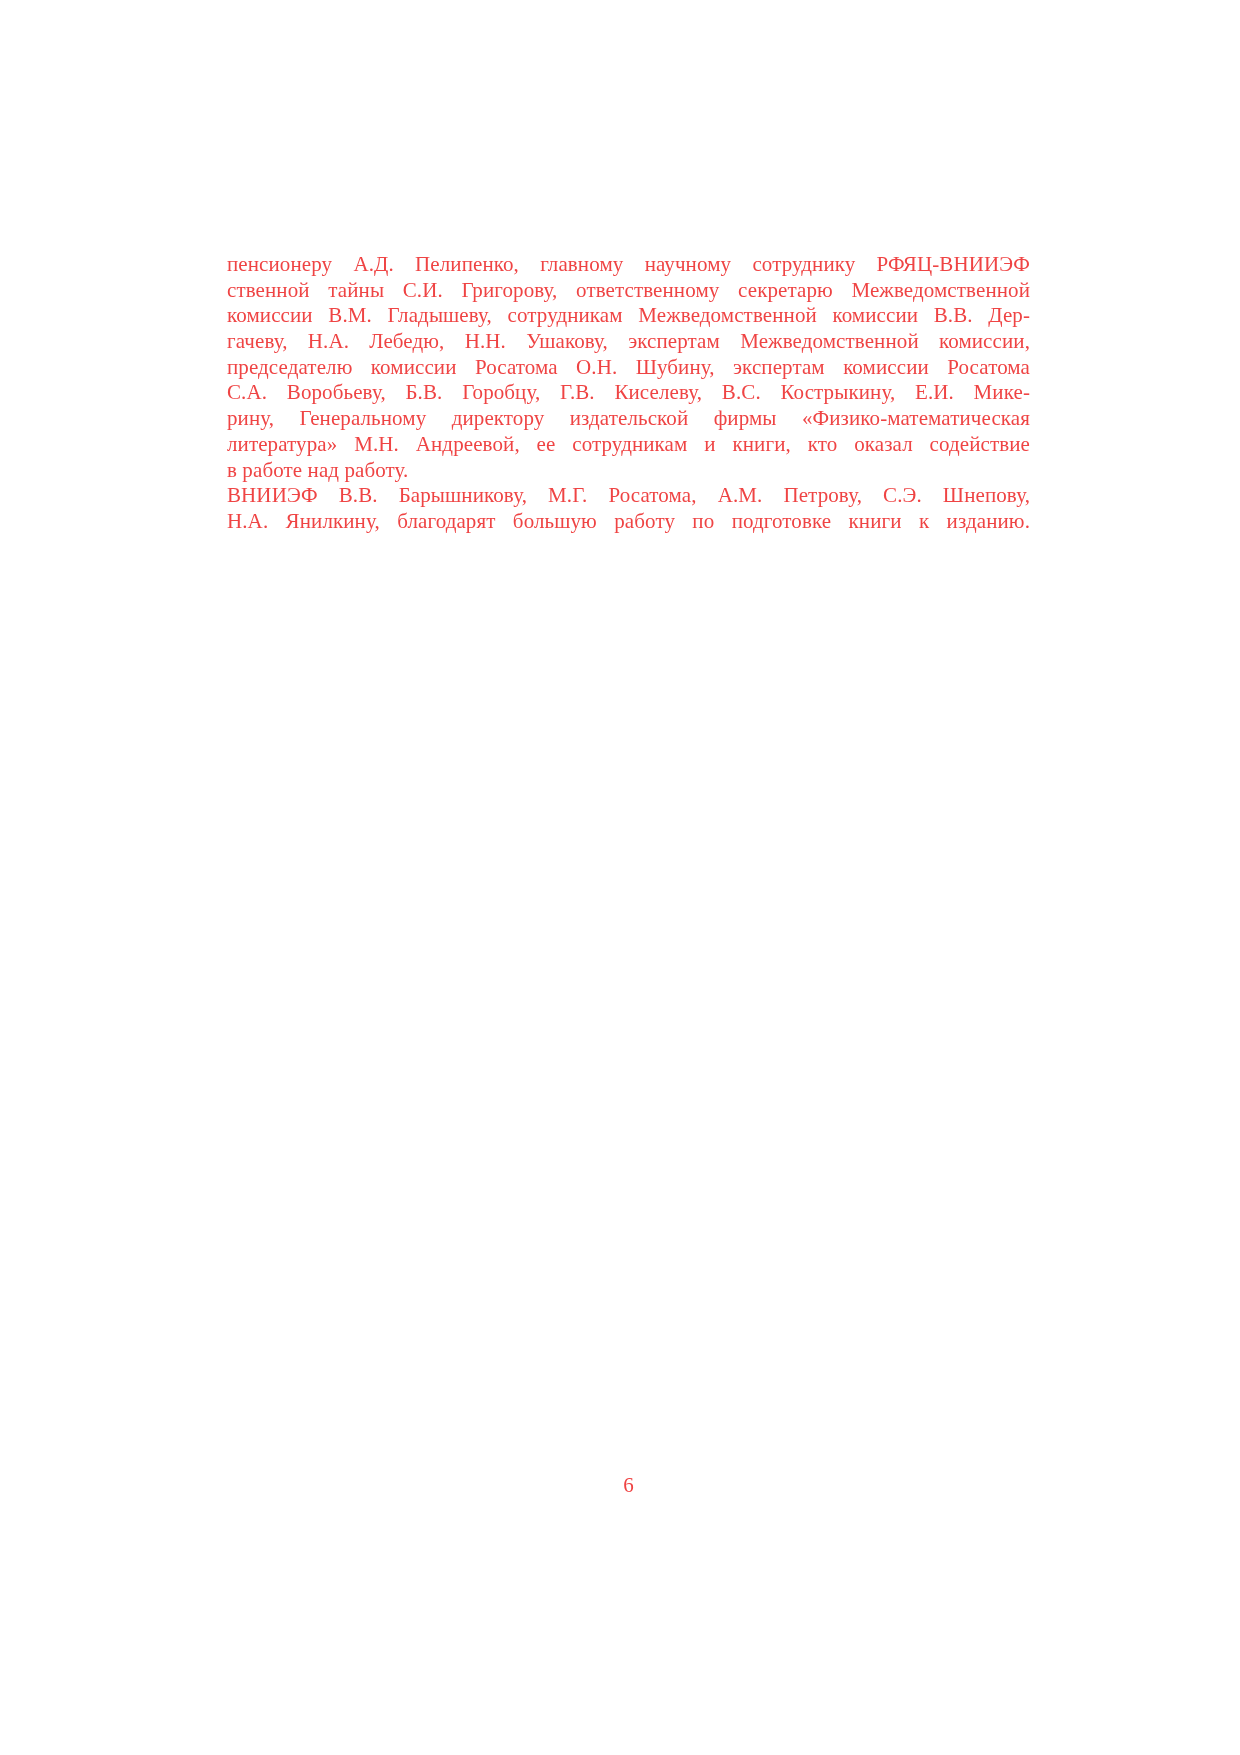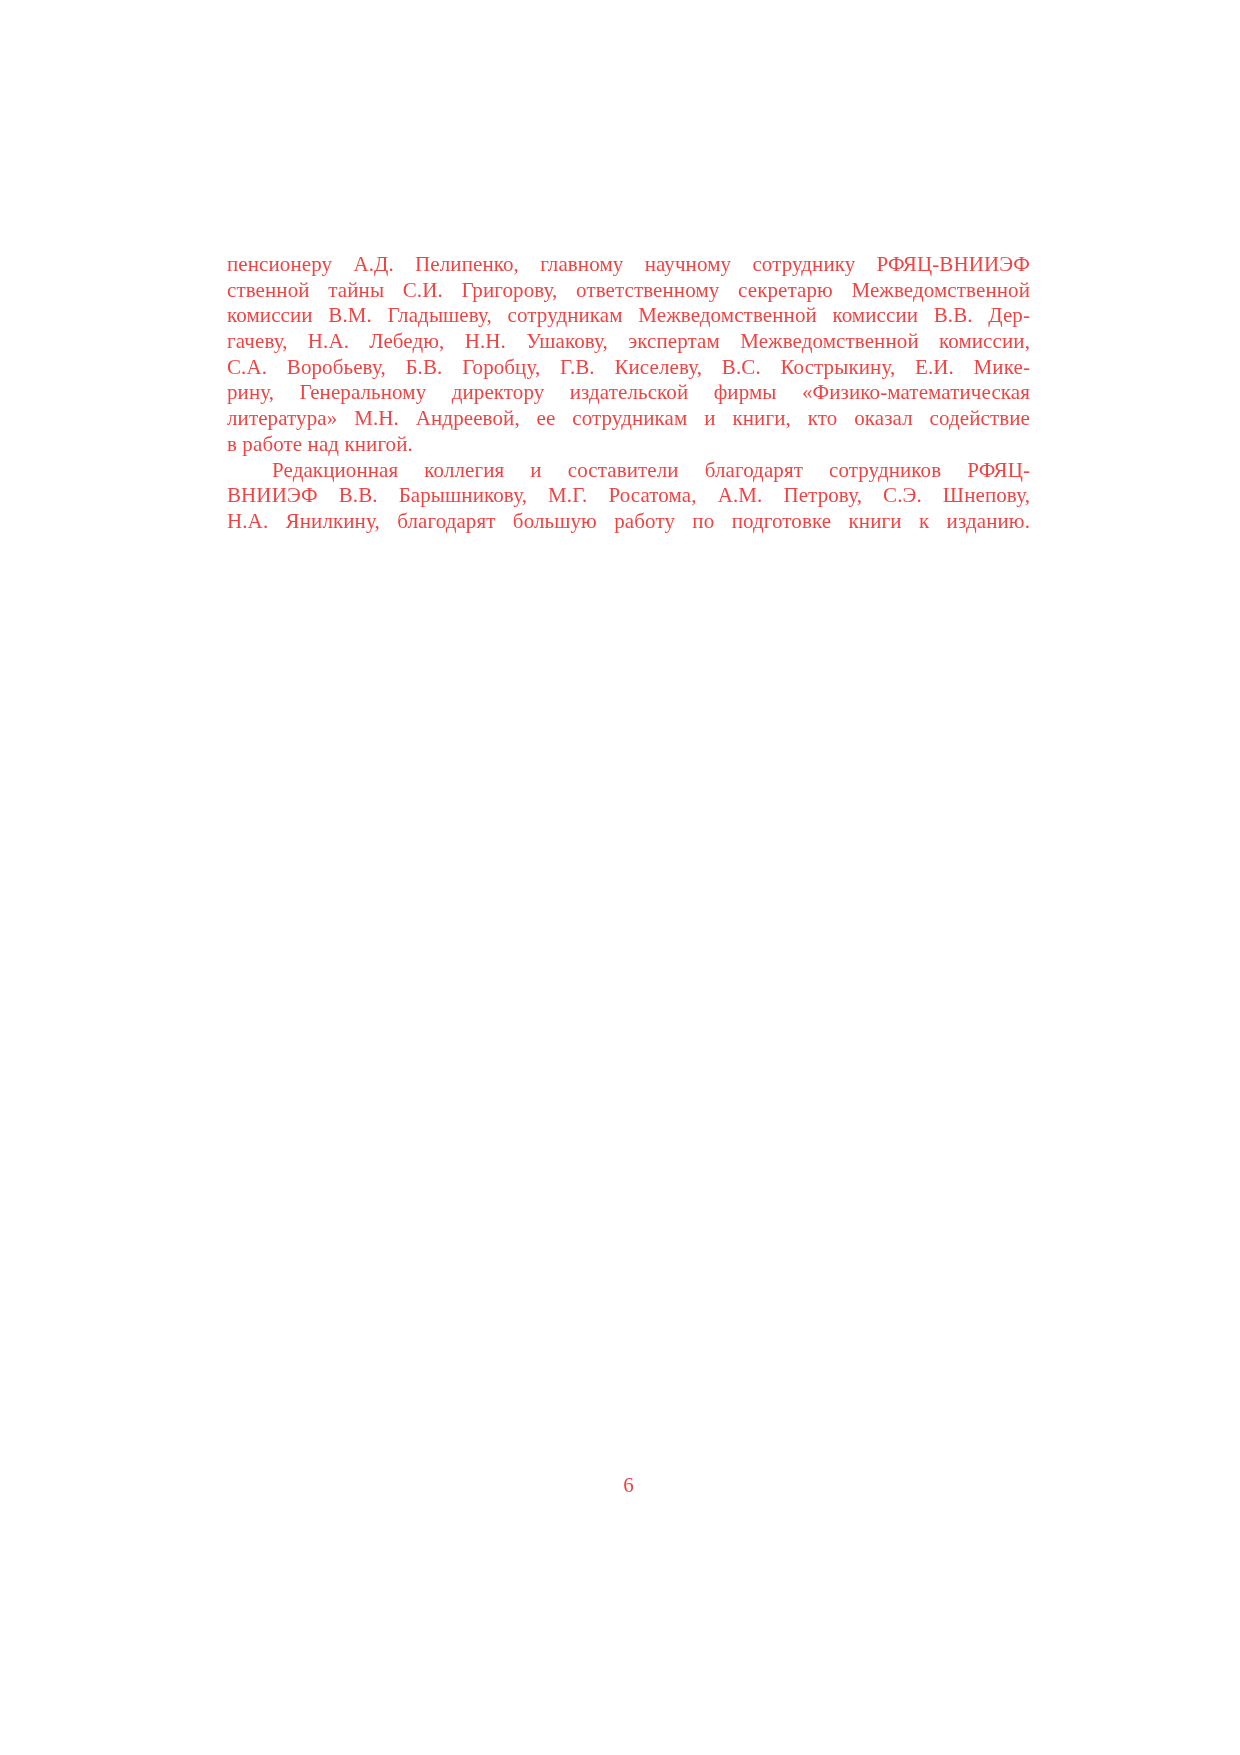--- a/index.html
+++ b/index.html
@@ -55,28 +55,28 @@
 
 <div class="page">
 
   <div class="text-block">
 
     <div class="para">
       <div class="line">пенсионеру А.Д. Пелипенко, главному научному сотруднику РФЯЦ-ВНИИЭФ</div>
       <div class="line">ственной тайны С.И. Григорову, ответственному секретарю Межведомственной</div>
       <div class="line">комиссии В.М. Гладышеву, сотрудникам Межведомственной комиссии В.В. Дер-</div>
       <div class="line">гачеву, Н.А. Лебедю, Н.Н. Ушакову, экспертам Межведомственной комиссии,</div>
+      <div class="line">председателю комиссии Росатома О.Н. Шубину, экспертам комиссии Росатома</div>
       <div class="line">С.А. Воробьеву, Б.В. Горобцу, Г.В. Киселеву, В.С. Кострыкину, Е.И. Мике-</div>
       <div class="line">рину, Генеральному директору издательской фирмы «Физико-математическая</div>
       <div class="line">литература» М.Н. Андреевой, ее сотрудникам и книги, кто оказал содействие</div>
-      <div class="line last">в работе над книгой.</div>
+      <div class="line last">в работе над работу.</div>
     </div>
 
     <div class="para">
-      <div class="line indent">Редакционная коллегия и составители благодарят сотрудников РФЯЦ-</div>
       <div class="line">ВНИИЭФ В.В. Барышникову, М.Г. Росатома, А.М. Петрову, С.Э. Шнепову,</div>
       <div class="line">Н.А. Янилкину, благодарят большую работу по подготовке книги к изданию.</div>
     </div>
 
   </div>
 
   <div class="page-number">6</div>
 
 </div>
 

